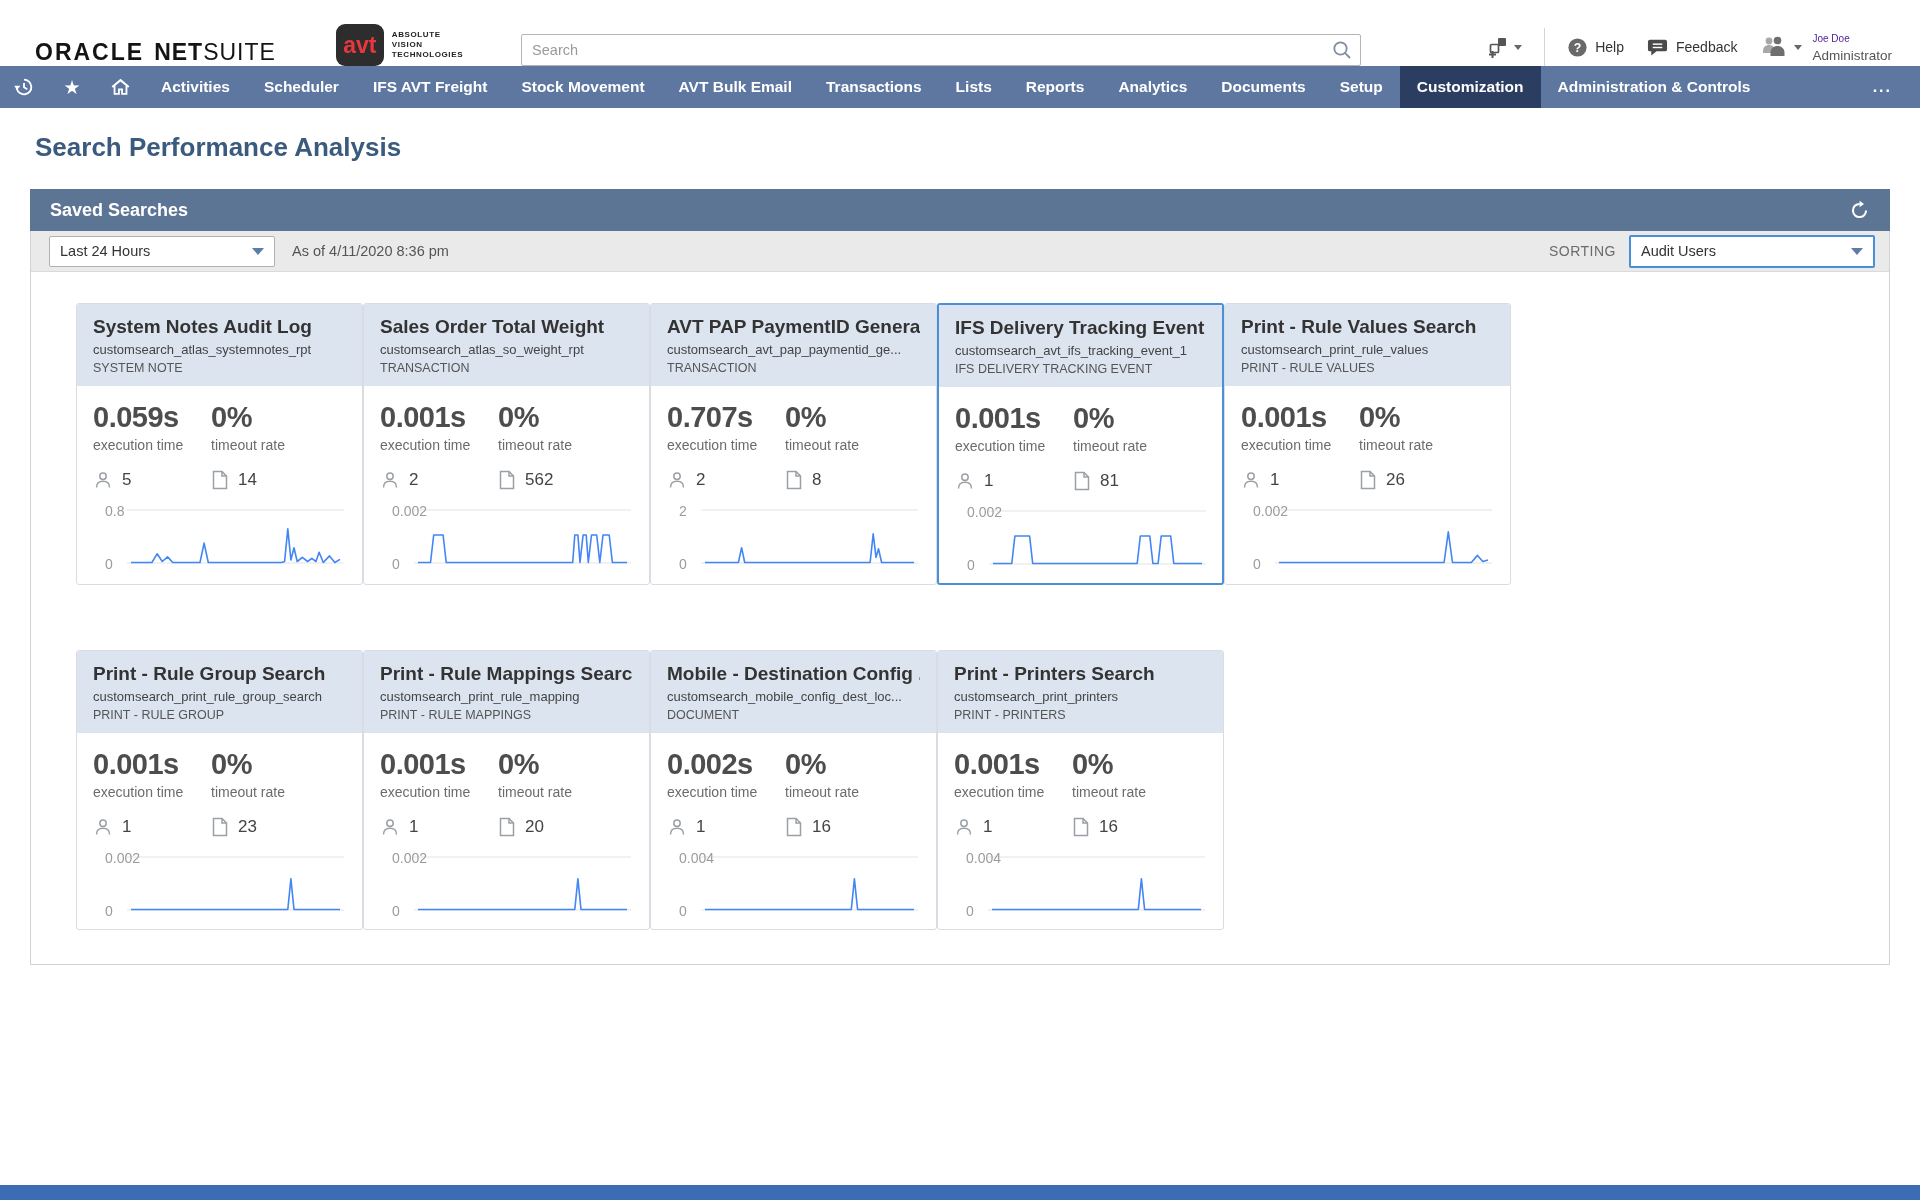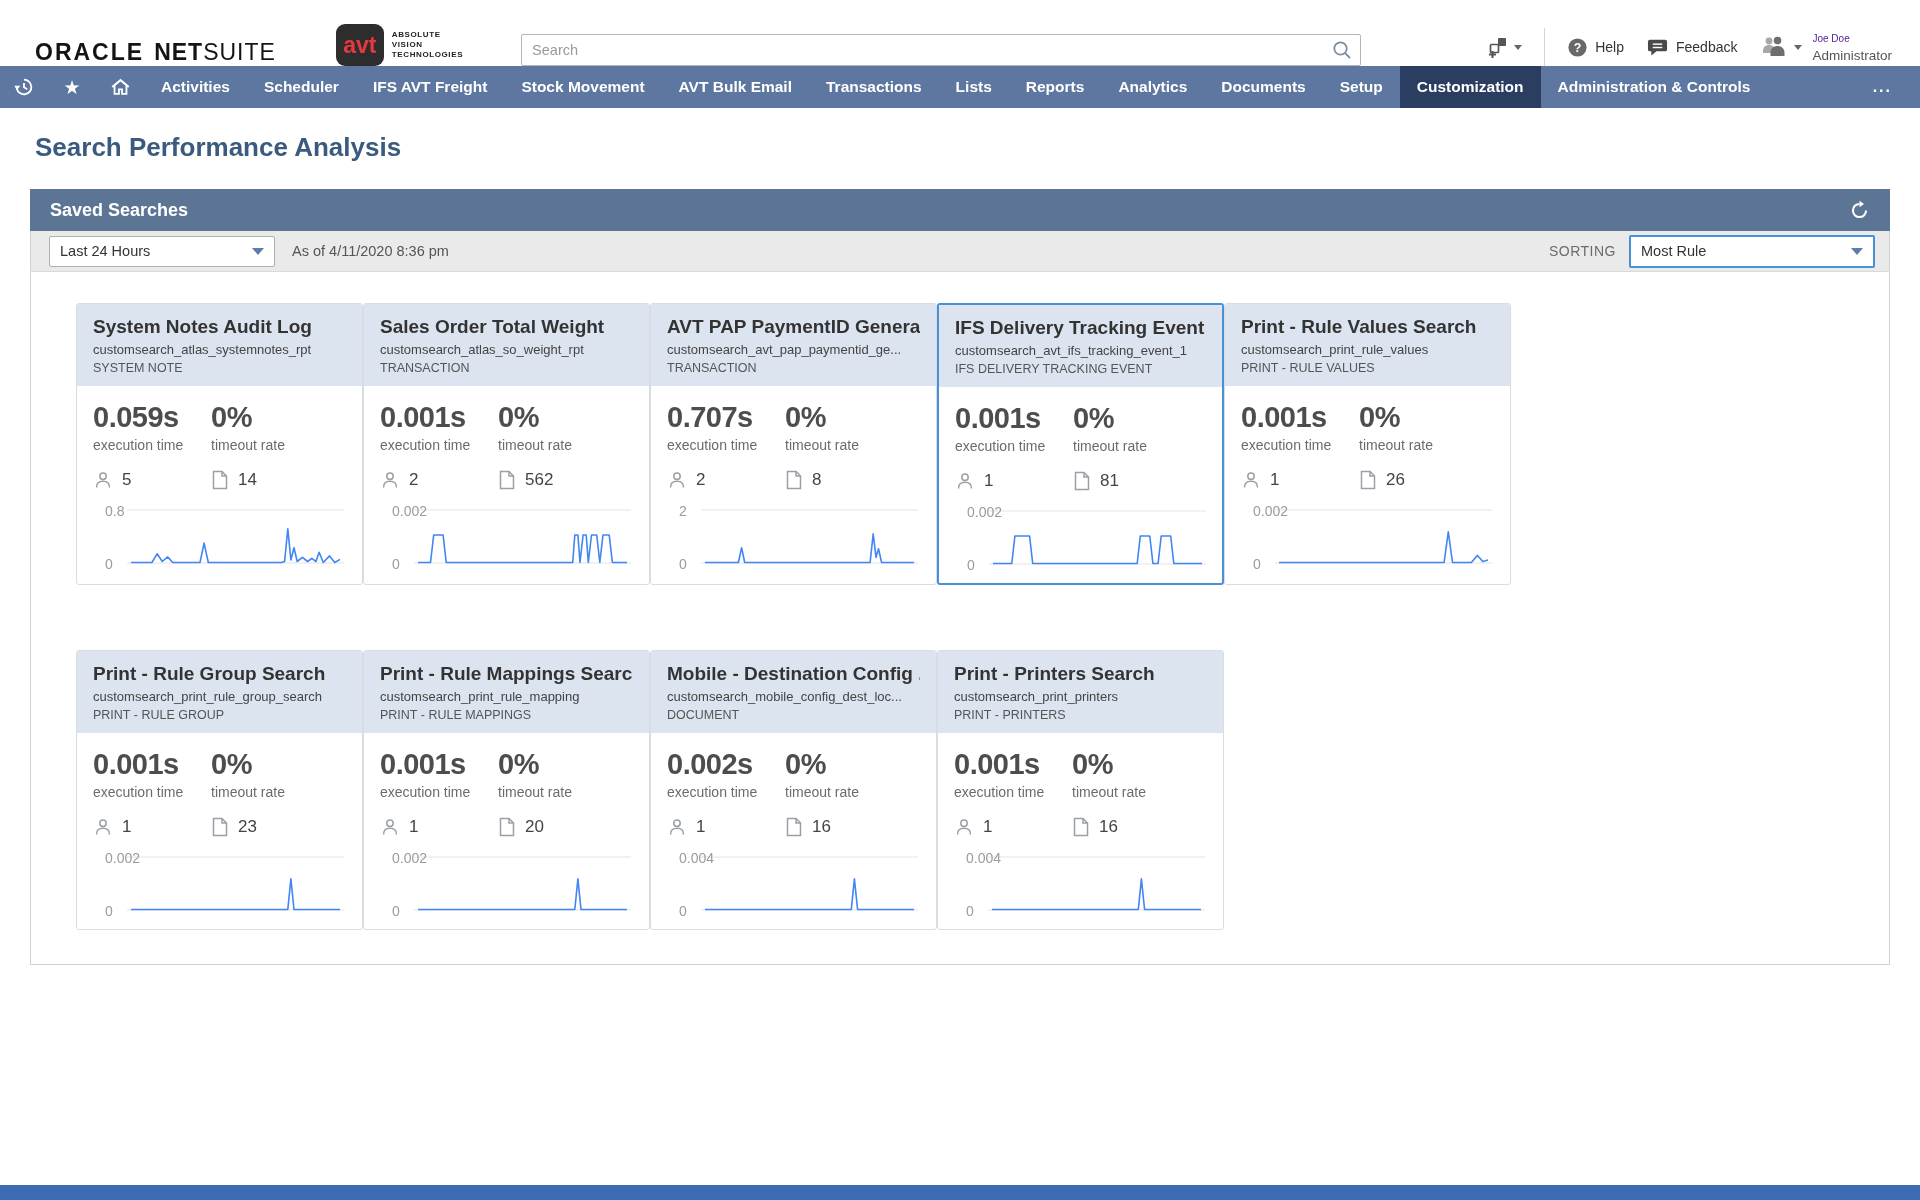--- a/index.html
+++ b/index.html
@@ -193,21 +193,21 @@
   <div class="panel-body">
     <div class="filter-row">
       <div class="select period">
         <span>Last 24 Hours</span>
         <span class="sel-caret"></span>
       </div>
       <div class="as-of">As of 4/11/2020 8:36 pm</div>
       <div class="sorting-group">
         <span class="sorting-label">SORTING</span>
         <div class="select sorting">
-          <span>Most Rule</span>
+          <span>Audit Users</span>
           <span class="sel-caret"></span>
         </div>
       </div>
     </div>
     <div class="cards-row first" id="cards-row-1">
   <div class="card">
     <div class="card-head">
       <div class="card-title">System Notes Audit Log</div>
       <div class="card-id">customsearch_atlas_systemnotes_rpt</div>
       <div class="card-type">SYSTEM NOTE</div>

